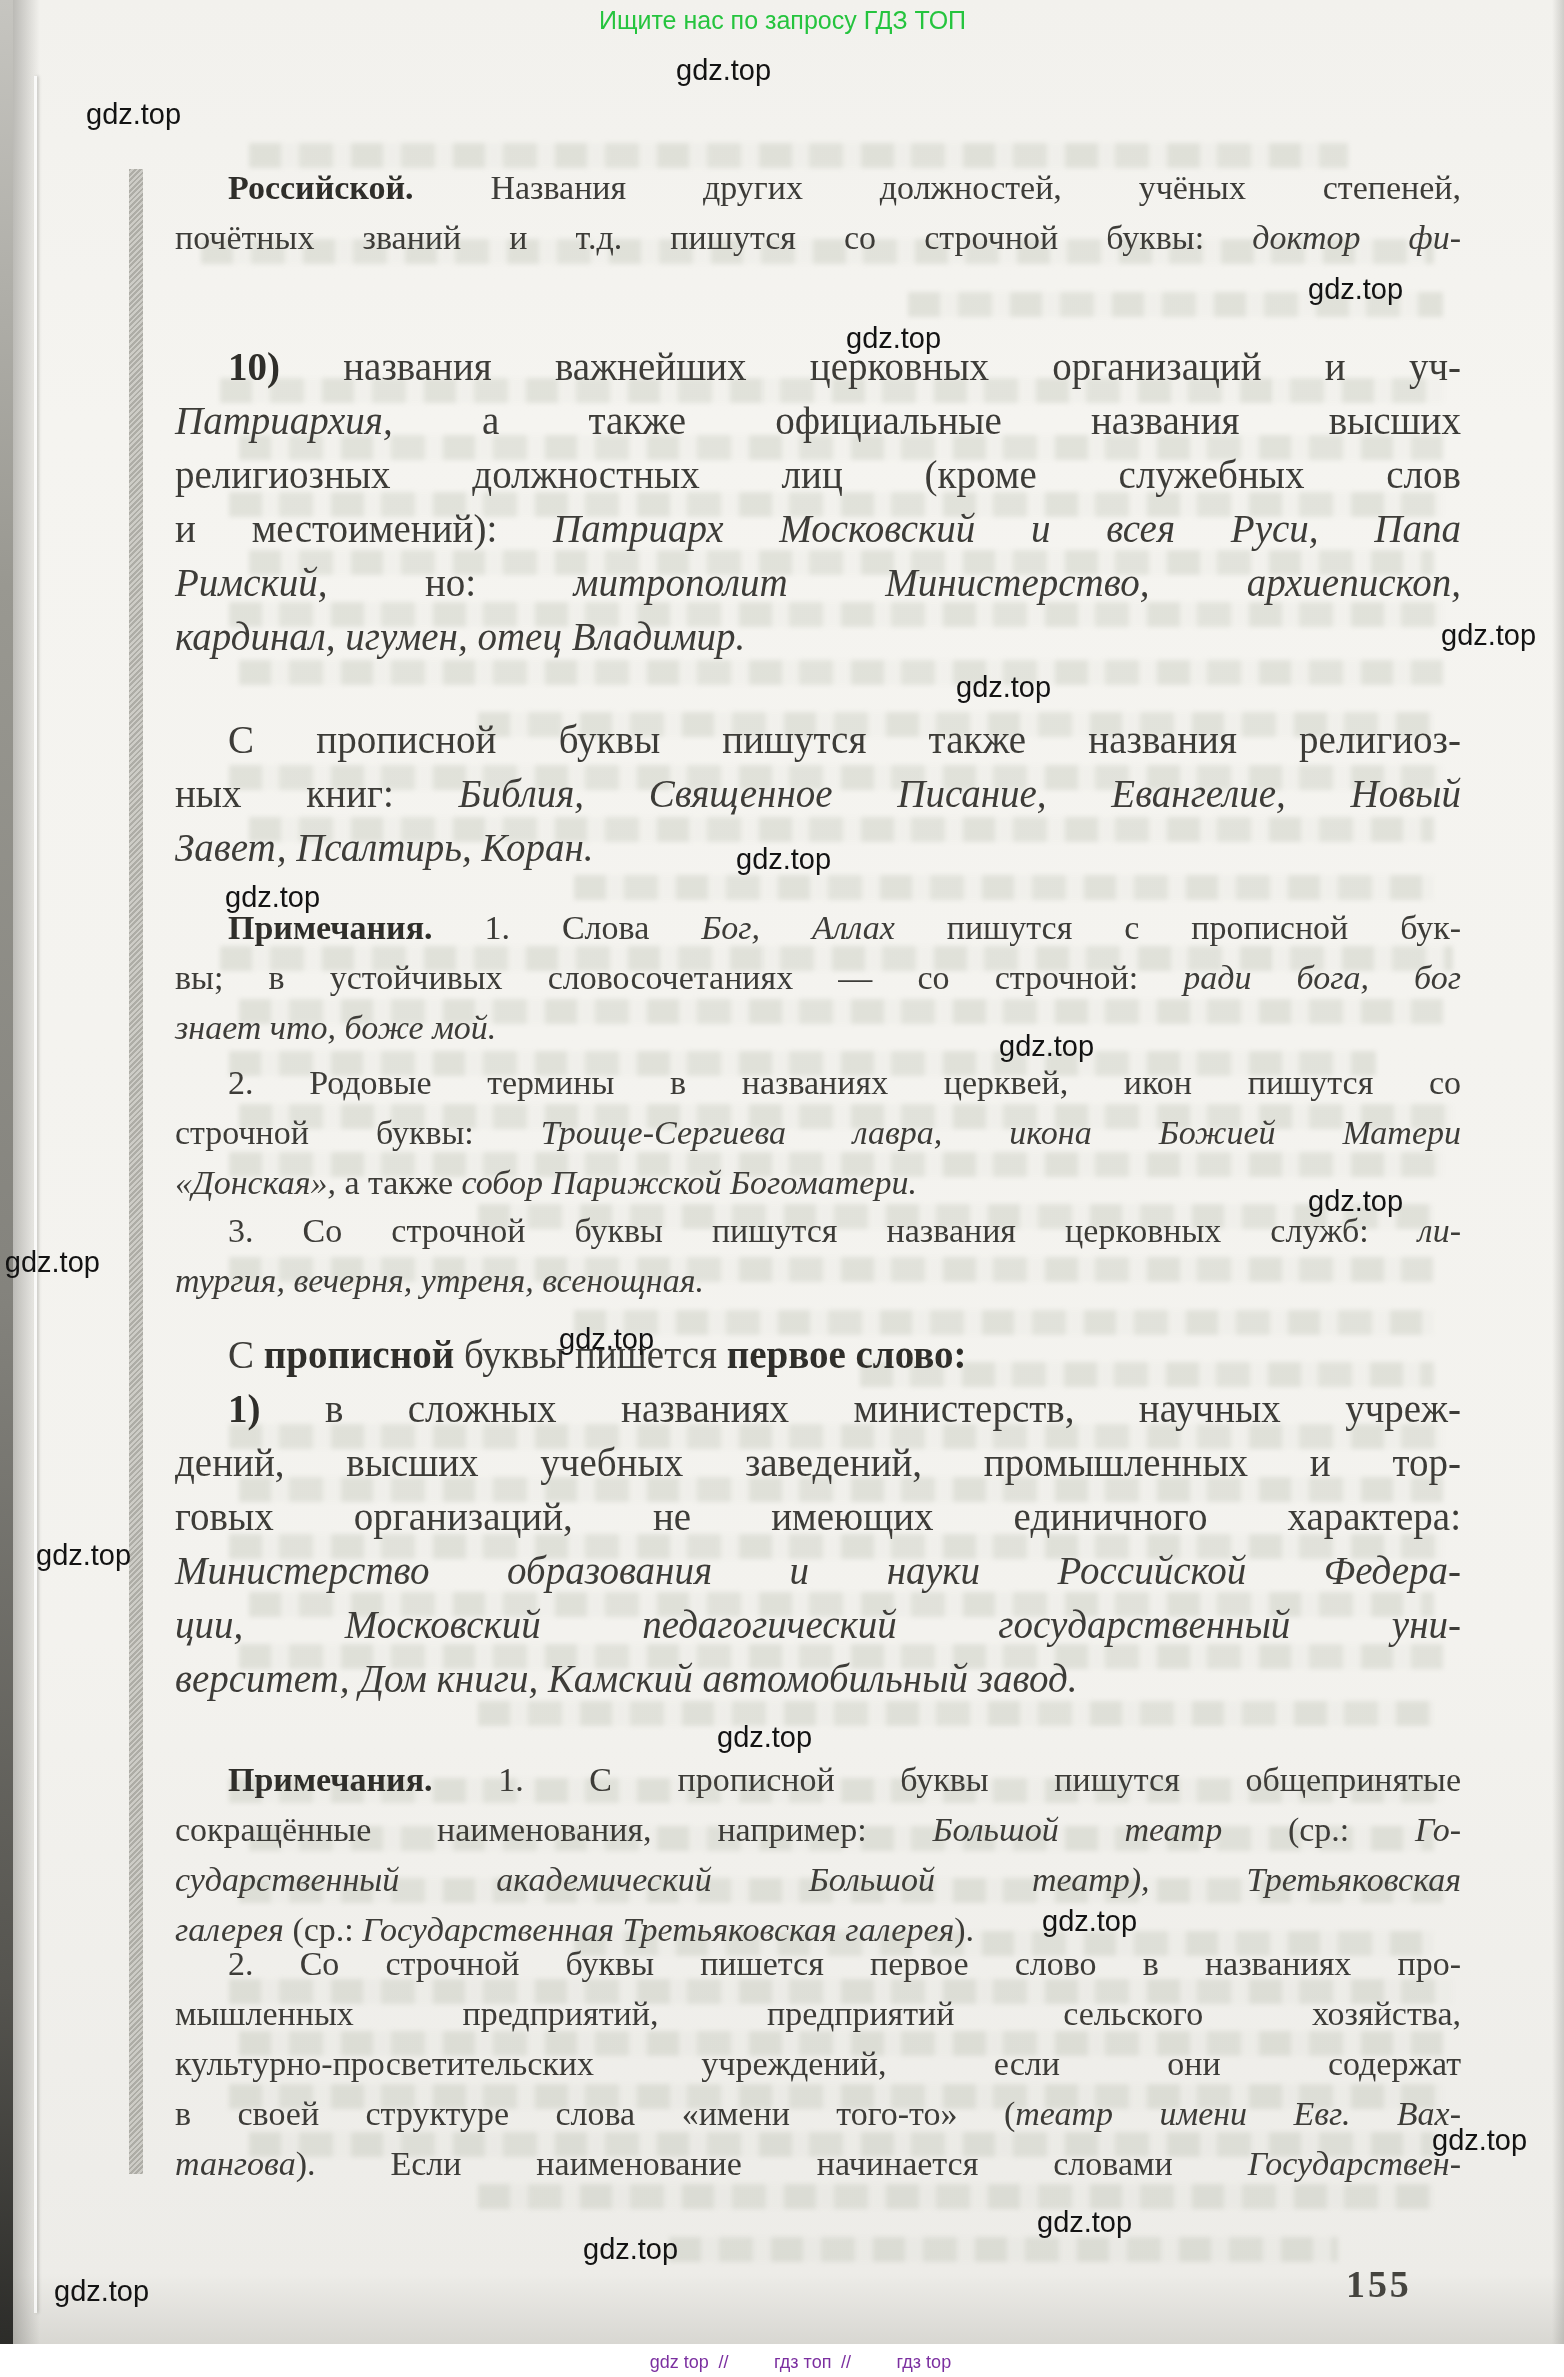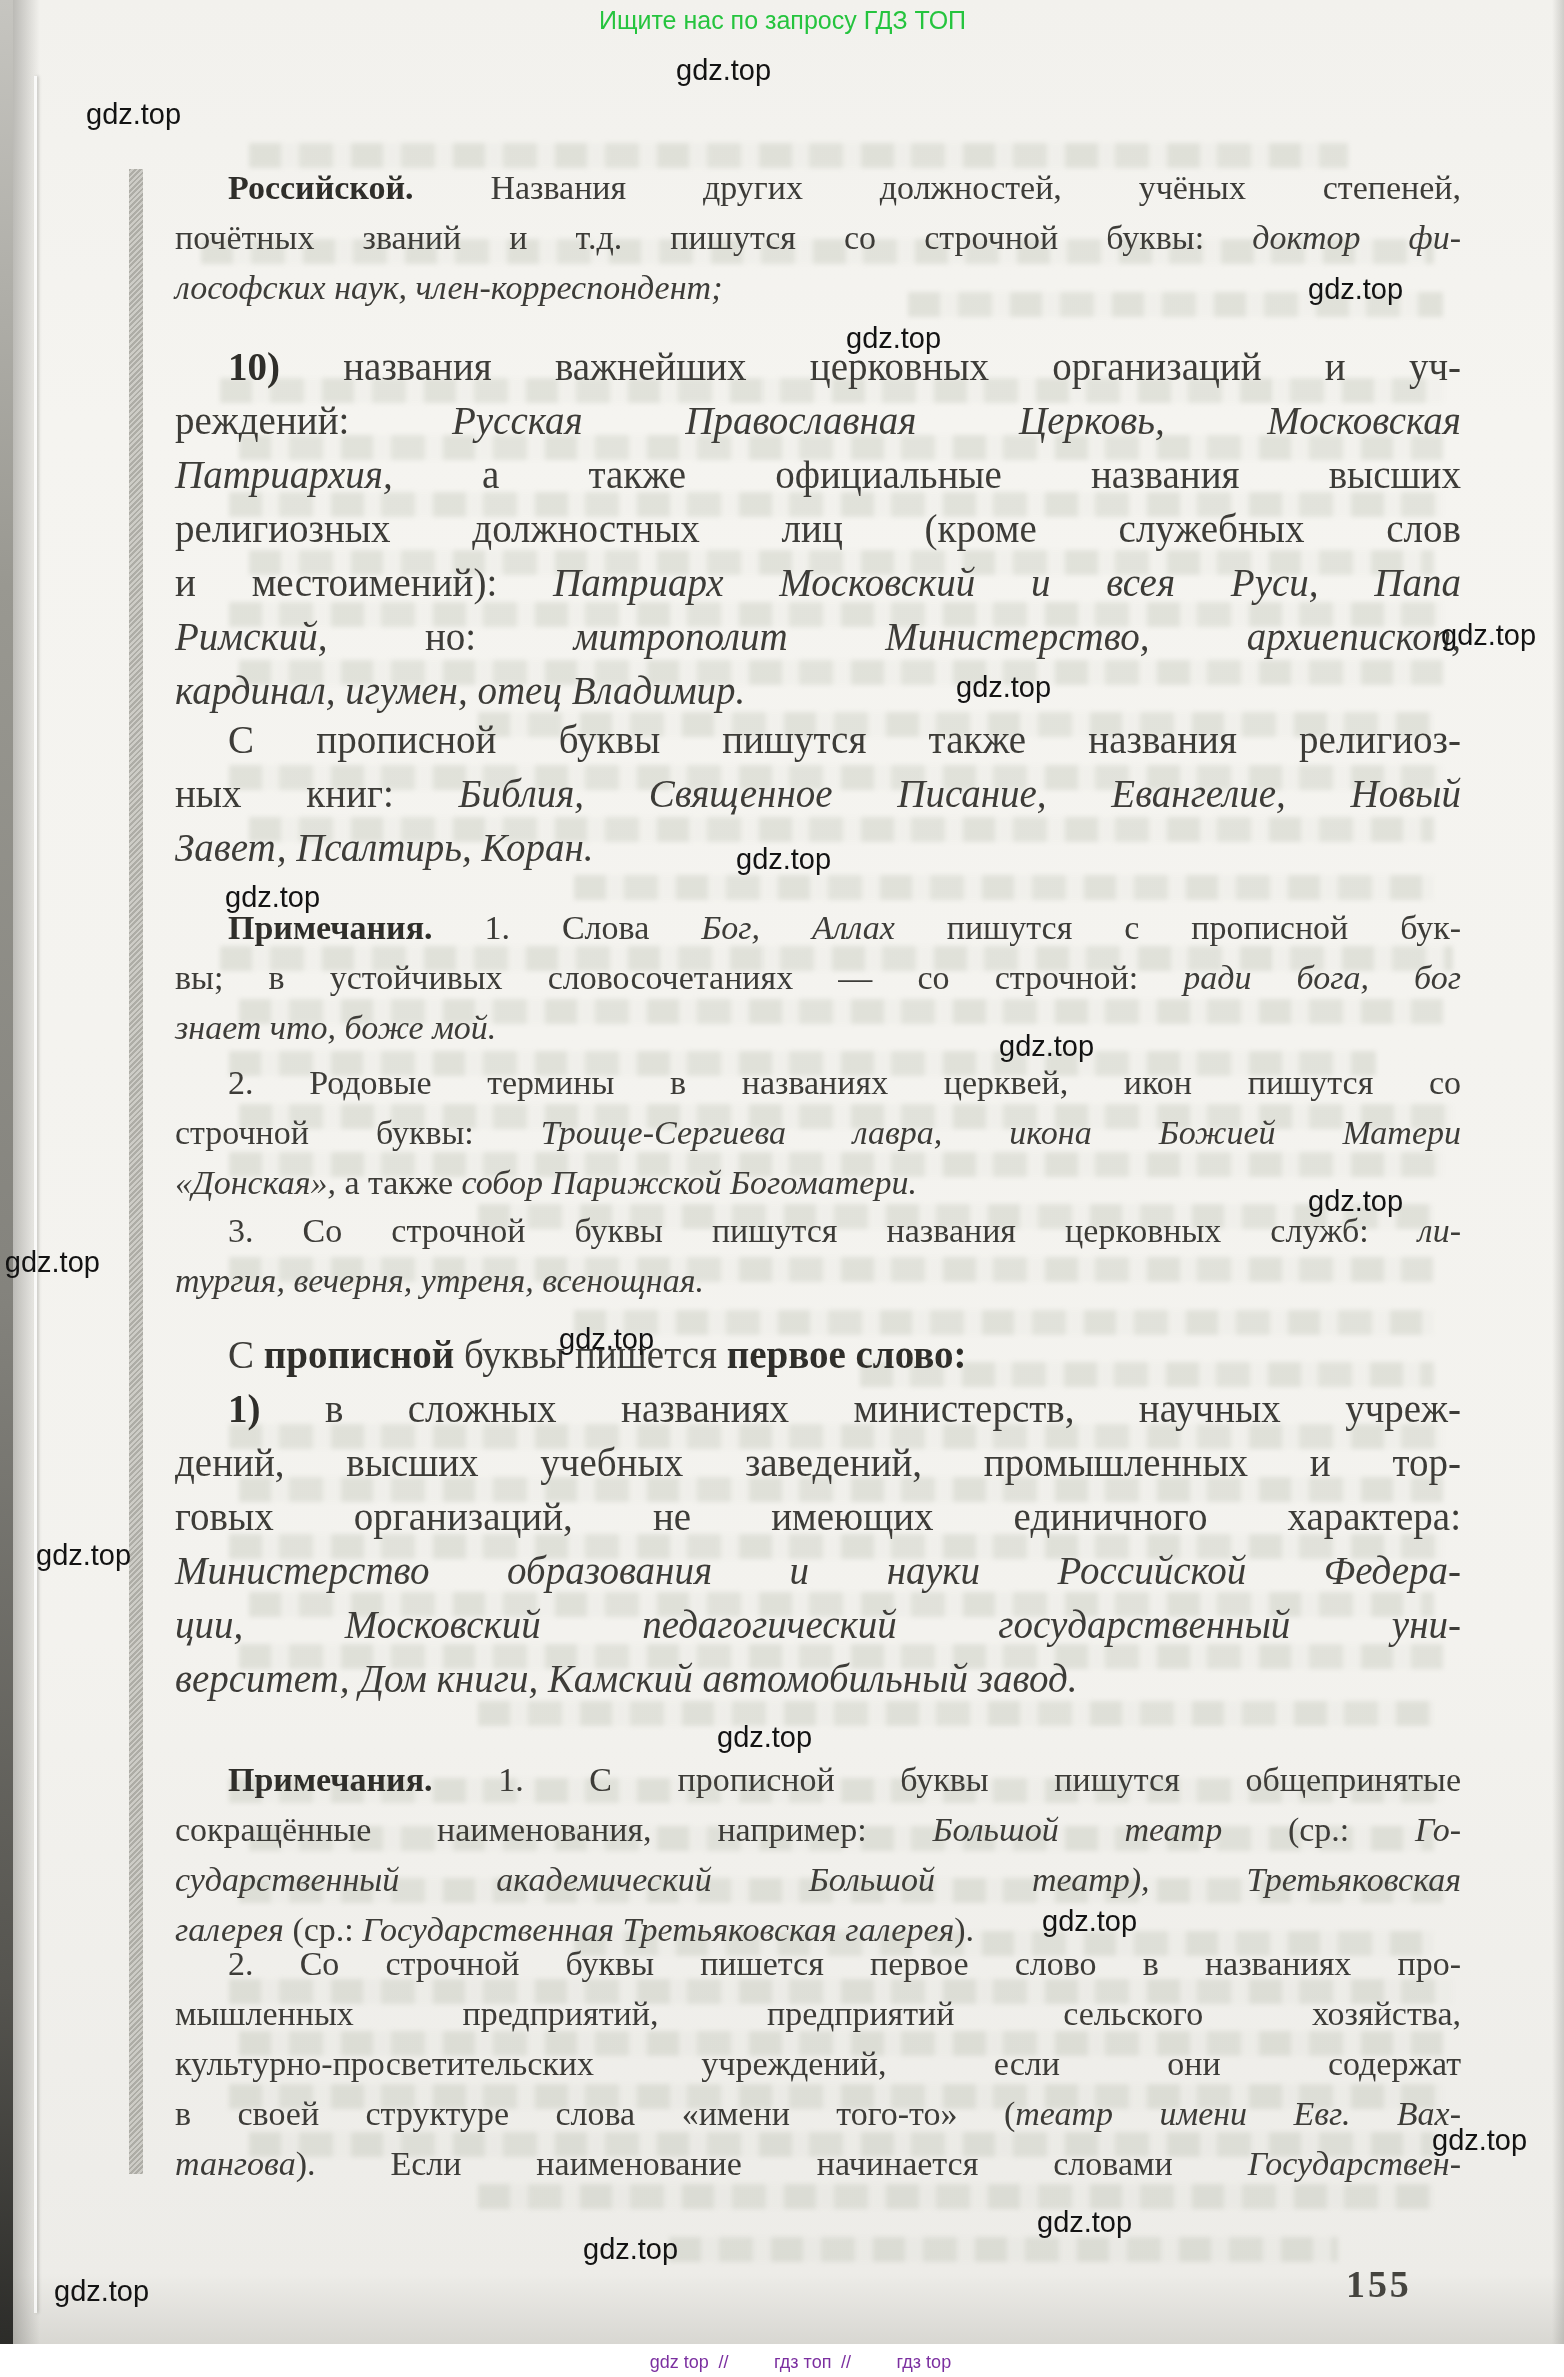--- a/index.html
+++ b/index.html
@@ -100,25 +100,23 @@
       <div class="ghost" style="top: 2184px; left: 478px; width: 956px;"></div>
       <div class="ghost" style="top: 2237px; left: 669px; width: 669px;"></div>
     </div>
 
   <div class="promo" style="color: rgb(37, 196, 62);">Ищите нас по запросу ГДЗ ТОП</div>
 
   <div id="paras" style="color: rgb(61, 60, 56);">
       <div class="para note" style="top: 163px; left: 175px; width: 1286px;">
         <div class="line j" style="text-indent: 53px;"><span class="seg b">Российской.</span><span class="seg "> Названия других должностей, учёных степеней,</span></div>
         <div class="line j"><span class="seg ">почётных званий и т.д. пишутся со строчной буквы: </span><span class="seg i">доктор фи-</span></div>
-        <div class="line l"><span class="seg i">лософских наук, член-корреспондент;</span></div>
       </div>
       <div class="para main" style="top: 340px; left: 175px; width: 1286px;">
         <div class="line j" style="text-indent: 53px;"><span class="seg b">10)</span><span class="seg "> названия важнейших церковных организаций и уч-</span></div>
-        <div class="line j"><span class="seg ">реждений: </span><span class="seg i">Русская Православная Церковь, Московская</span></div>
         <div class="line j"><span class="seg i">Патриархия,</span><span class="seg "> а также официальные названия высших</span></div>
         <div class="line j"><span class="seg ">религиозных должностных лиц (кроме служебных слов</span></div>
         <div class="line j"><span class="seg ">и местоимений): </span><span class="seg i">Патриарх Московский и всея Руси, Папа</span></div>
         <div class="line j"><span class="seg i">Римский,</span><span class="seg "> но: </span><span class="seg i">митрополит Министерство, архиепископ,</span></div>
         <div class="line l"><span class="seg i">кардинал, игумен, отец Владимир.</span></div>
       </div>
       <div class="para main" style="top: 713px; left: 175px; width: 1286px;">
         <div class="line j" style="text-indent: 53px;"><span class="seg ">С прописной буквы пишутся также названия религиоз-</span></div>
         <div class="line j"><span class="seg ">ных книг: </span><span class="seg i">Библия, Священное Писание, Евангелие, Новый</span></div>
         <div class="line l"><span class="seg i">Завет, Псалтирь, Коран.</span></div>

